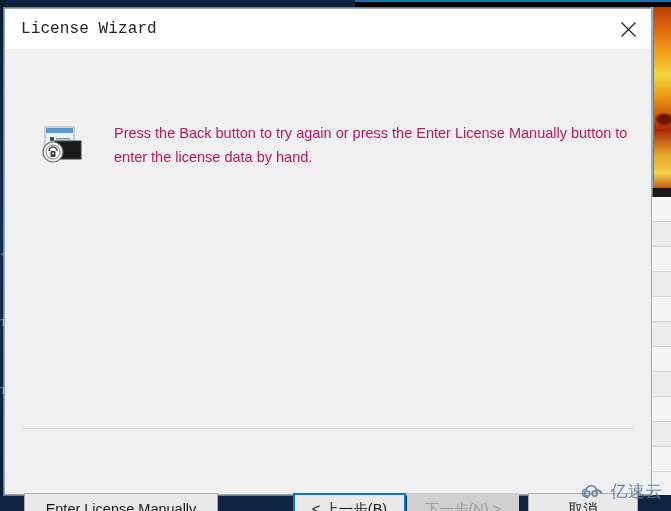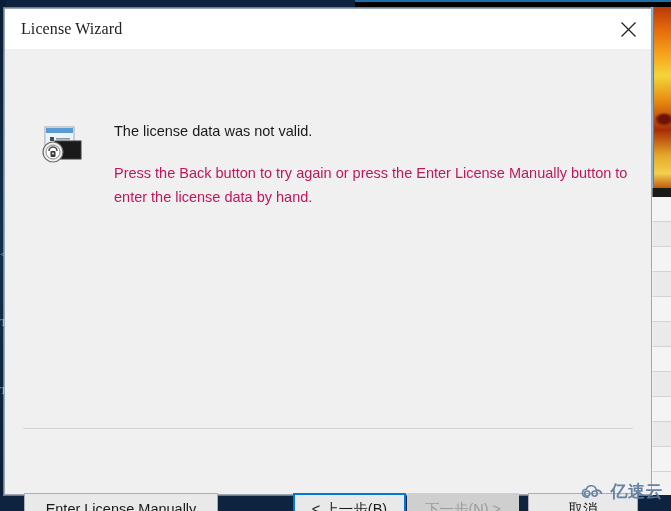--- a/index.html
+++ b/index.html
@@ -124,21 +124,21 @@
     background: #ffffff;
     display: flex;
     align-items: center;
     justify-content: space-between;
     padding: 0 0 0 16px;
     box-sizing: border-box;
   }
   .title-text {
     font-size: 16px;
     color: #222222;
-    font-family: Liberation Serif, serif;
+    font-family: Liberation Mono, monospace;
     letter-spacing: .1px;
   }
   .close-btn {
     width: 46px;
     height: 40px;
     display: flex;
     align-items: center;
     justify-content: center;
     cursor: default;
   }
@@ -223,21 +223,20 @@
   
   .watermark {
     position: absolute;
     right: 8px;
     bottom: 8px;
     display: flex;
     align-items: center;
     gap: 4px;
     opacity: .92;
     z-index: 50;
-    font-weight: bold;
   }
   .wm-text {
     font-size: 17px;
     color: #5c7a9e;
     font-family: "Liberation Sans", "DejaVu Sans", sans-serif;
     letter-spacing: .5px;
   }
   .wm-icon svg { display:block; }
 </style>
 </head>
@@ -301,21 +300,20 @@
 
         <circle cx="16" cy="31" r="10" fill="#f0f0f0" stroke="#6b6b6b" stroke-width="1.2"></circle>
         <circle cx="16" cy="31" r="7" fill="#ffffff" stroke="#8a8a8a" stroke-width="1"></circle>
         <path d="M12 30 a4 4 0 0 1 8 0" fill="none" stroke="#4a4a4a" stroke-width="1.6"></path>
         <rect x="13.5" y="30" width="5" height="6" rx="1" fill="#3a3a3a"></rect>
         <circle cx="16" cy="32.4" r="1" fill="#f0f0f0"></circle>
       </svg>
     </div>
 
     <div class="msg-block">
-      <p class="msg-line1">The license data was not valid.</p>
       <p class="msg-para">Press the Back button to try again or press the Enter License Manually button to enter the license data by hand.</p>
     </div>
 
     <div class="separator"></div>
 
     <div class="buttonbar">
       <button class="btn btn-manual">Enter License Manually</button>
       <button class="btn btn-back">&lt; 上一步(B)</button>
       <button class="btn btn-next" disabled="">下一步(N) &gt;</button>
       <button class="btn btn-cancel">取消</button>

